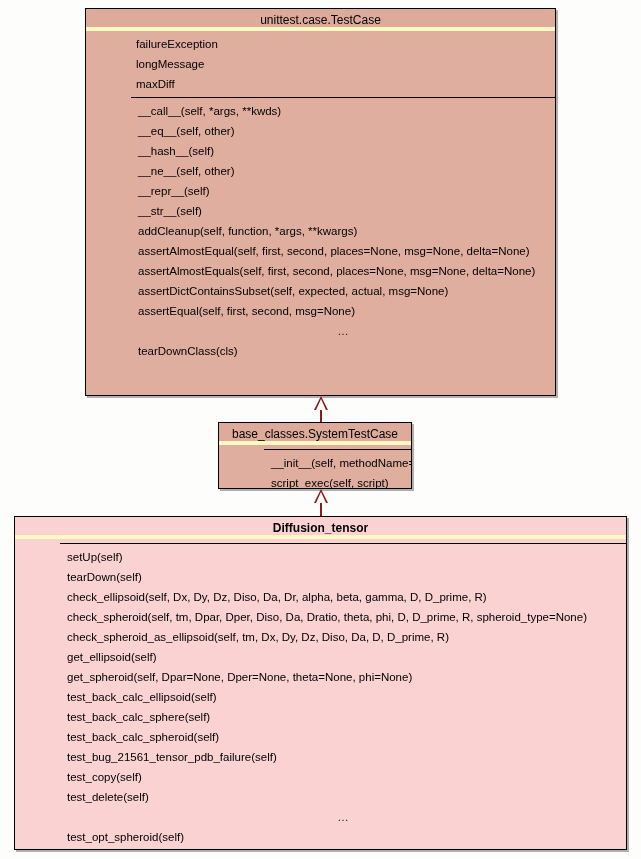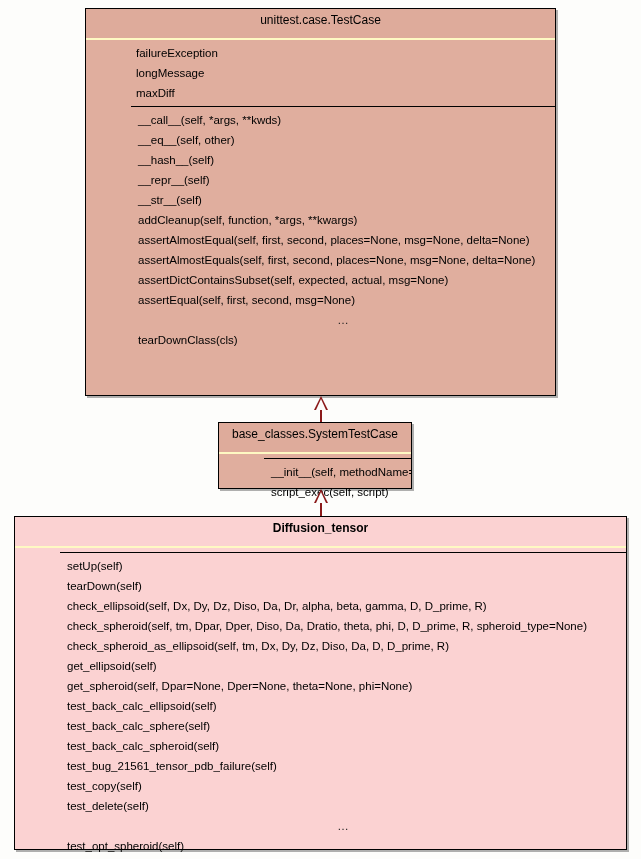--- a/index.html
+++ b/index.html
@@ -23,22 +23,22 @@
   }
 
   .uml-class .section {
     box-sizing: border-box;
   }
 
   .class-title {
     text-align: center;
     font-size: 12px;
     color: #000;
-    padding: 4px 6px 11px 6px;
-    border-bottom: 2px solid #fef9c3;
+    padding: 4px 6px 0 6px;
+    border-bottom: 4px solid #fef9c3;
     line-height: 14px;
     white-space: nowrap;
     overflow: hidden;
   }
 
   .attrs {
     border-bottom: 1px solid #000;
     padding: 3px 0 3px 0;
     margin-left: 45px;
   }
@@ -134,20 +134,21 @@
   <div class="class-title">unittest.case.TestCase</div>
   <div class="section attrs">
     <div class="row">failureException</div>
     <div class="row">longMessage</div>
     <div class="row">maxDiff</div>
   </div>
   <div class="section methods">
     <div class="row">__call__(self, *args, **kwds)</div>
     <div class="row">__eq__(self, other)</div>
     <div class="row">__hash__(self)</div>
+    <div class="row">__ne__(self, other)</div>
     <div class="row">__repr__(self)</div>
     <div class="row">__str__(self)</div>
     <div class="row">addCleanup(self, function, *args, **kwargs)</div>
     <div class="row">assertAlmostEqual(self, first, second, places=None, msg=None, delta=None)</div>
     <div class="row">assertAlmostEquals(self, first, second, places=None, msg=None, delta=None)</div>
     <div class="row">assertDictContainsSubset(self, expected, actual, msg=None)</div>
     <div class="row">assertEqual(self, first, second, msg=None)</div>
     <div class="row ellipsis">…</div>
     <div class="row">tearDownClass(cls)</div>
   </div>

